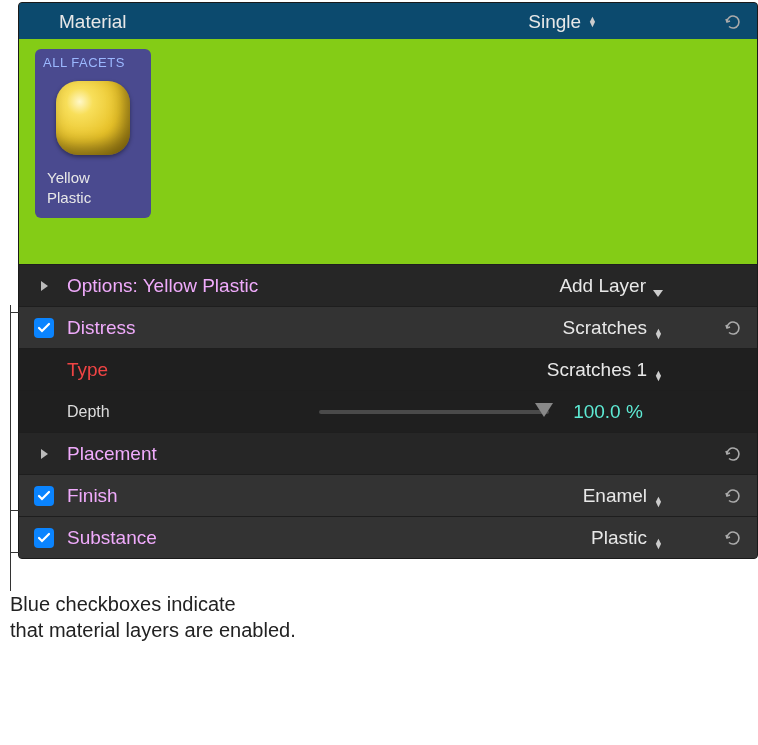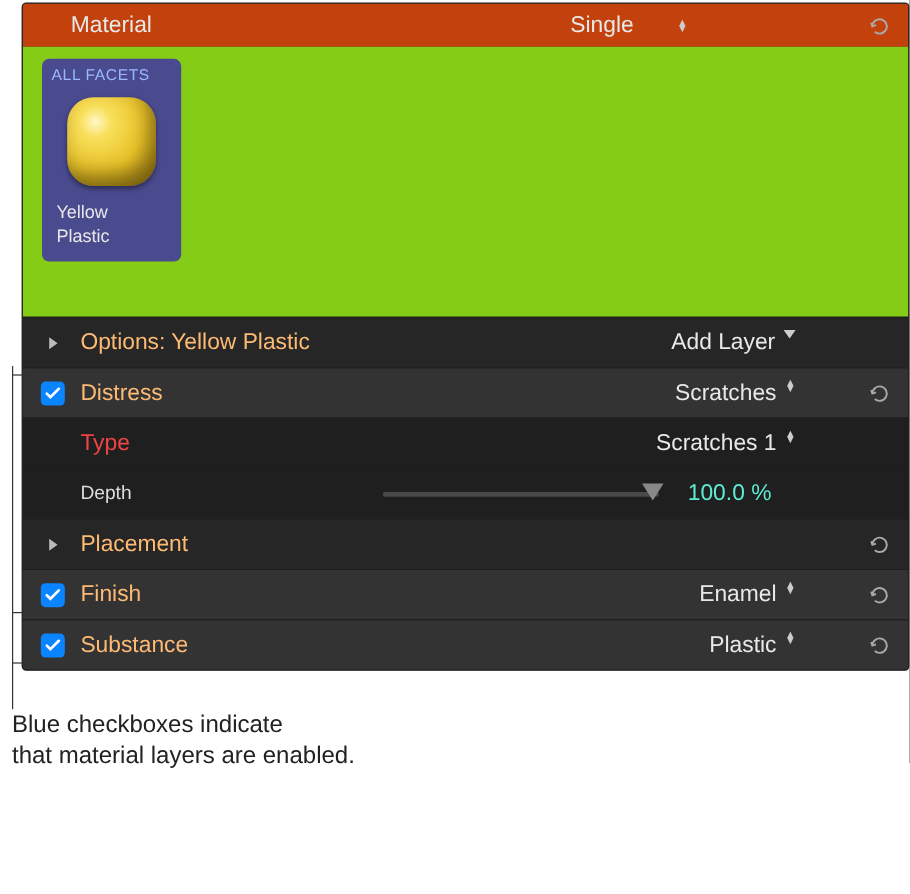--- a/index.html
+++ b/index.html
@@ -16,34 +16,33 @@
     width: 740px;
     margin: 2px 0 0 18px;
     border: 1px solid #1a1a1a;
     border-radius: 4px;
     overflow: hidden;
   }
   .header-row {
     display: flex;
     align-items: center;
     padding: 8px 14px 6px 40px;
-    background: #c2410c;
+    background: #0c4a6e;
   }
   .header-title {
     flex: 1;
     color: #e8e8e8;
     font-size: 19px;
   }
   .header-dropdown {
     display: flex;
     align-items: center;
     color: #e8e8e8;
     font-size: 19px;
-    margin-right: 90px;
-    gap: 29px;
+    margin-right: 66px;
   }
   .updown {
     display: inline-flex;
     flex-direction: column;
     margin-left: 7px;
     line-height: 5px;
     font-size: 9px;
     color: #ccc;
   }
   .reset-icon svg { display: block; }
@@ -113,29 +112,29 @@
     border-radius: 4px;
     background: #0a84ff;
     display: flex;
     align-items: center;
     justify-content: center;
     flex-shrink: 0;
   }
   .checkbox svg { display:block; }
   .row-label {
     flex: 1;
-    color: #fdba74;
+    color: #f0abfc;
     font-size: 19px;
     padding-left: 8px;
   }
   .row-label.sub { padding-left: 38px; color:#ef4444; }
   .value-col {
     width: 200px;
     display: flex;
-    align-items: flex-start;
+    align-items: flex-end;
     justify-content: flex-end;
     color: #e8e8e8;
     font-size: 19px;
   }
   .reset-col {
     width: 80px;
     display: flex;
     justify-content: flex-end;
   }
   .chevron-down {

